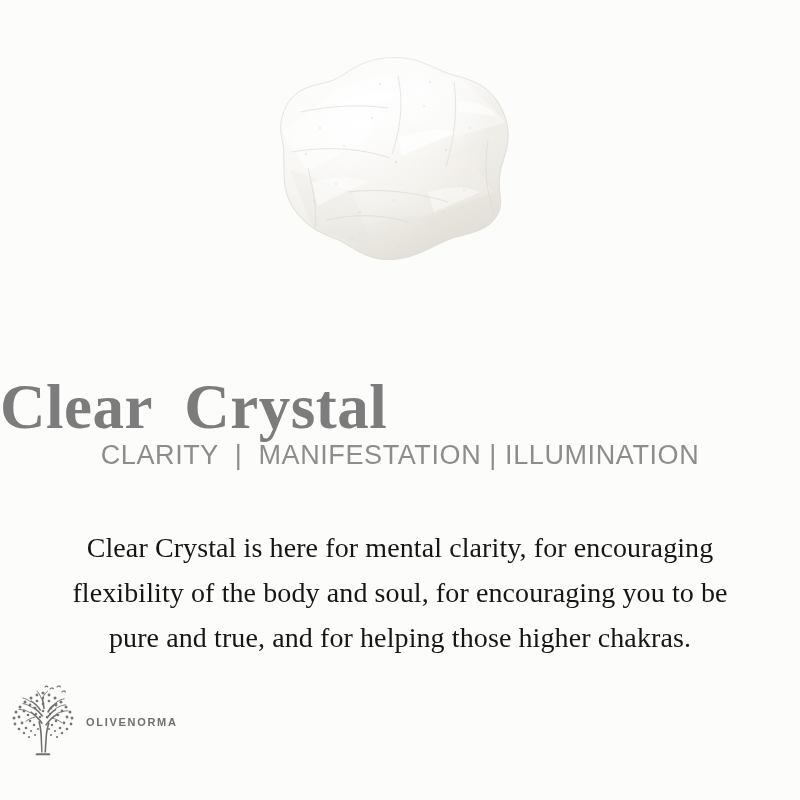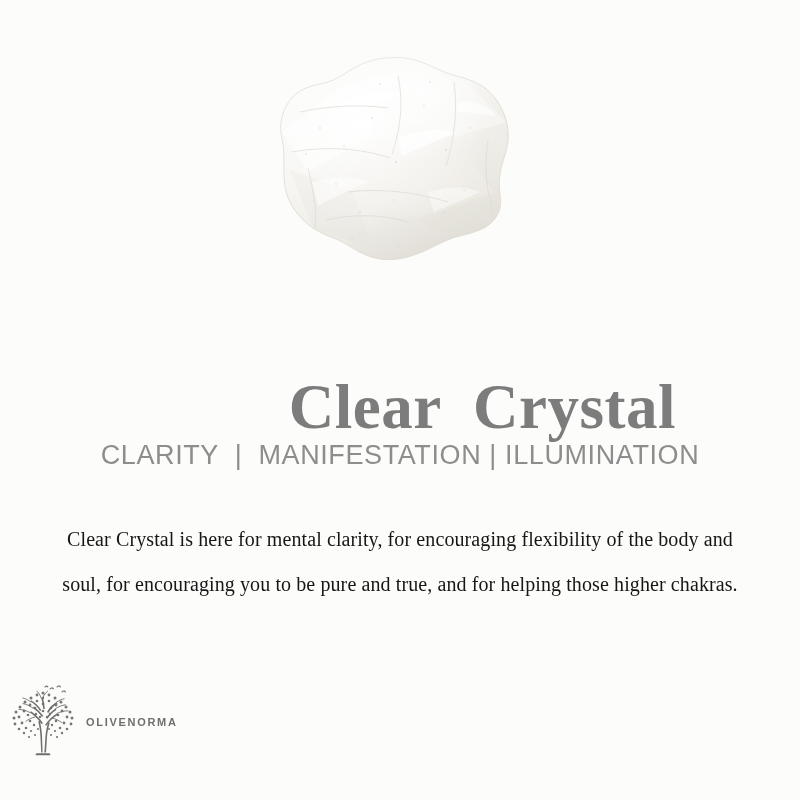--- a/index.html
+++ b/index.html
@@ -41,21 +41,21 @@
     width: 272px;
     height: 240px;
   }
 
   
   .title {
     position: absolute;
     left: 0;
     top: 332px;
     width: 676px;
-    text-align: right;
+    text-align: left;
     font-family: "Liberation Serif", "DejaVu Serif", serif;
     font-size: 63px;
     line-height: 1.05;
     font-weight: 700;
     color: #7c7c7c;
     letter-spacing: 0.5px;
     white-space: pre;
   }
 
   
@@ -74,21 +74,21 @@
   }
 
   
   .description {
     position: absolute;
     left: 50px;
     top: 497px;
     width: 700px;
     text-align: center;
     font-family: "Liberation Serif", "DejaVu Serif", serif;
-    font-size: 20px;
+    font-size: 28px;
     line-height: 45px;
     color: #161616;
     letter-spacing: 0.1px;
   }
 
   
   .brand {
     position: absolute;
     left: 0;
     top: 684px;

